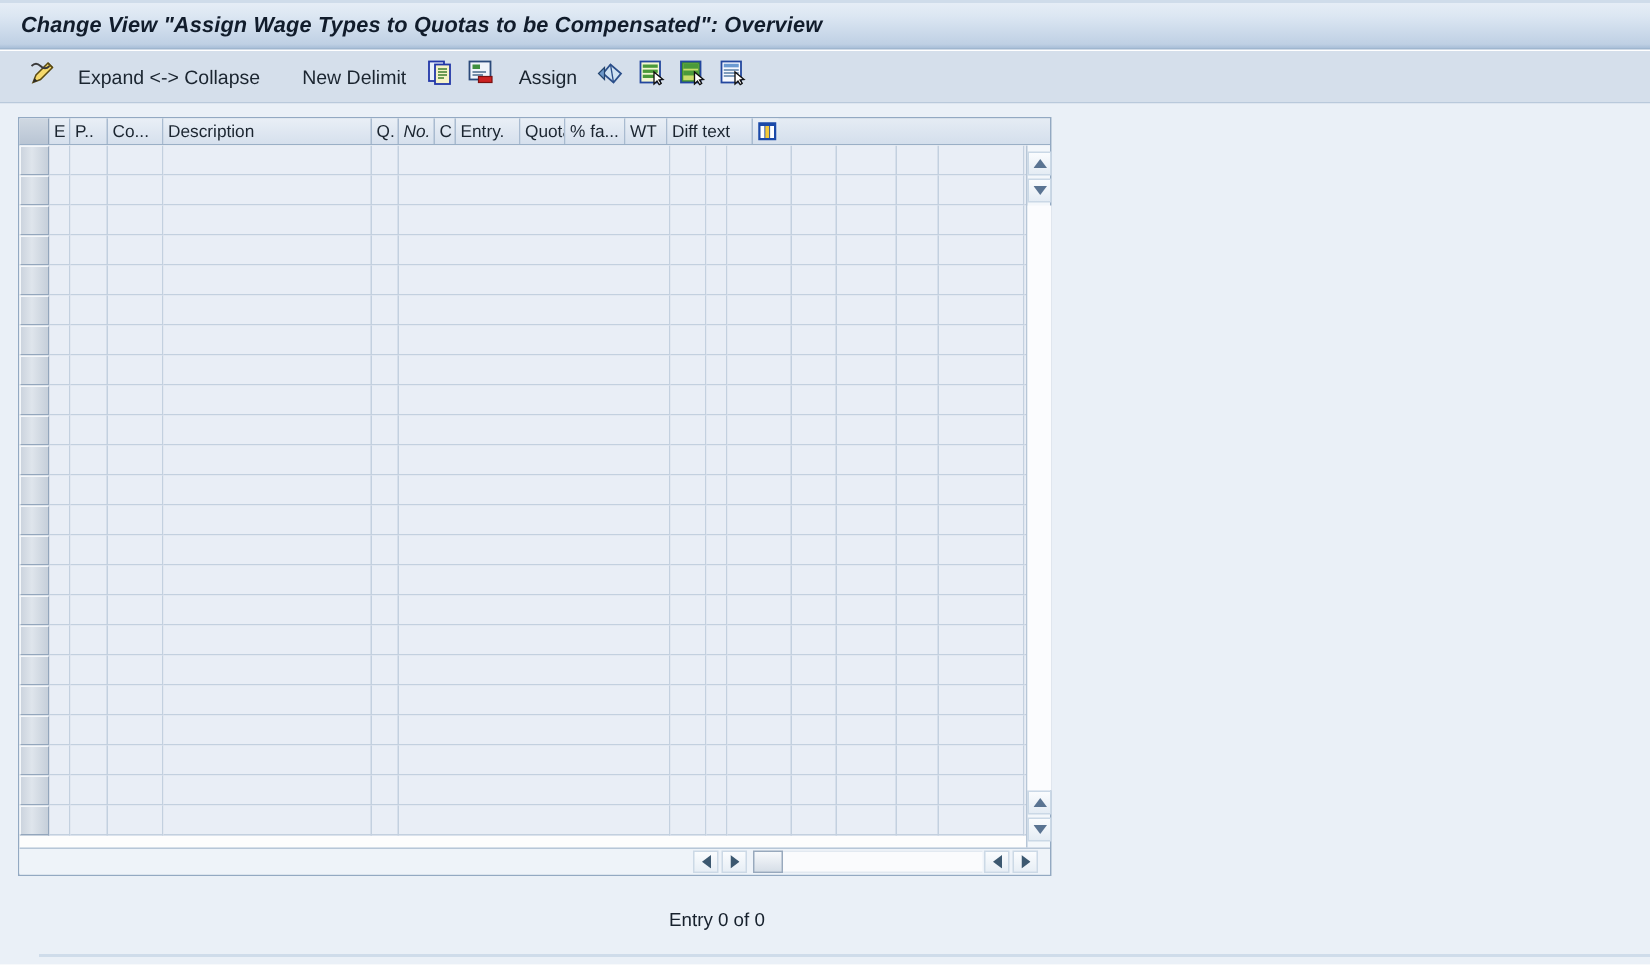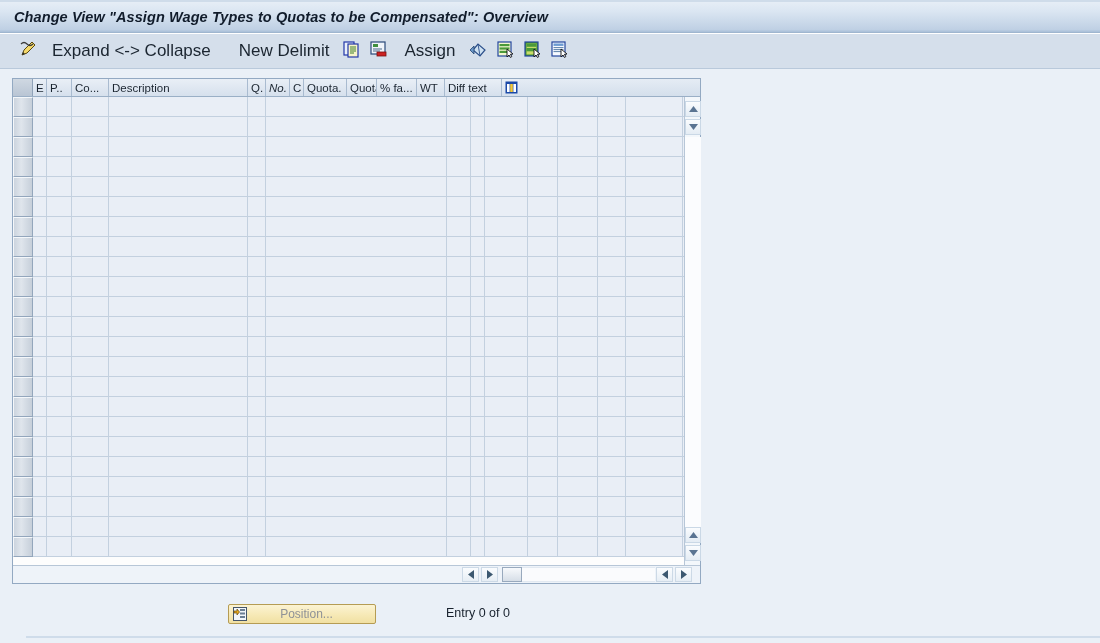--- a/index.html
+++ b/index.html
@@ -50,21 +50,21 @@
     border-bottom: 1px solid #b9c9db;
     display: flex; align-items: center;
   }
   .tb-item {
     display: flex; align-items: center;
     height: 24px;
     padding: 0 3px;
     white-space: nowrap;
   }
   .tb-label {
-    font-size: 17px;
+    font-size: 13px;
     color: #1b2530;
     padding: 0 4px;
   }
   .tb-icon { display:block; }
 
   
   .watermark {
     position: absolute;
     left: 244px; top: 36px;
     font-size: 26px;
@@ -348,21 +348,21 @@
           <div class="hcell" style="width: 18px;">
             <span>Q.</span>
           </div>
           <div class="hcell" style="width: 24px; font-style: italic;">
             <span>No.</span>
           </div>
           <div class="hcell" style="width: 14px;">
             <span>C</span>
           </div>
           <div class="hcell" style="width: 43px;">
-            <span>Quota.</span>
+            <span>Entry.</span>
           </div>
           <div class="hcell" style="width: 30px;">
             <span>Quota</span>
           </div>
           <div class="hcell" style="width: 40px;">
             <span>% fa...</span>
           </div>
           <div class="hcell" style="width: 28px;">
             <span>WT</span>
           </div>
@@ -818,32 +818,20 @@
         </div>
         <div class="hsb-btn">
           <svg class="arr" width="6" height="9" viewBox="0 0 6 9">
               <path d="M0 0 L0 9 L6 4.5 Z" fill="#3c5870"></path>
             </svg>
         </div>
       </div>
 
     </div>
 
-    <div class="pos-btn">
-      <span class="pos-btn-icon">
-        <svg width="15" height="15" viewBox="0 0 15 15">
-          <rect x="0.5" y="0.5" width="13" height="13" fill="#f2f6fb" stroke="#44556a" stroke-width="1"></rect>
-          <rect x="7" y="2" width="5" height="2" fill="#6b7f94"></rect>
-          <rect x="7" y="5.5" width="5" height="2" fill="#6b7f94"></rect>
-          <rect x="7" y="9" width="5" height="2" fill="#6b7f94"></rect>
-          <path d="M1 4 L4 4 L4 2 L6.5 5 L4 8 L4 6 L1 6 Z" fill="#e6a820" stroke="#6a4a08" stroke-width="0.7"></path>
-        </svg>
-      </span>
-      <span class="pos-btn-label">Position...</span>
-    </div>
 
     <div class="entry-label">Entry 0 of 0</div>
 
   </div>
 
   <div class="content-border-bottom"></div>
 
 </div>
 
 </body></html>

